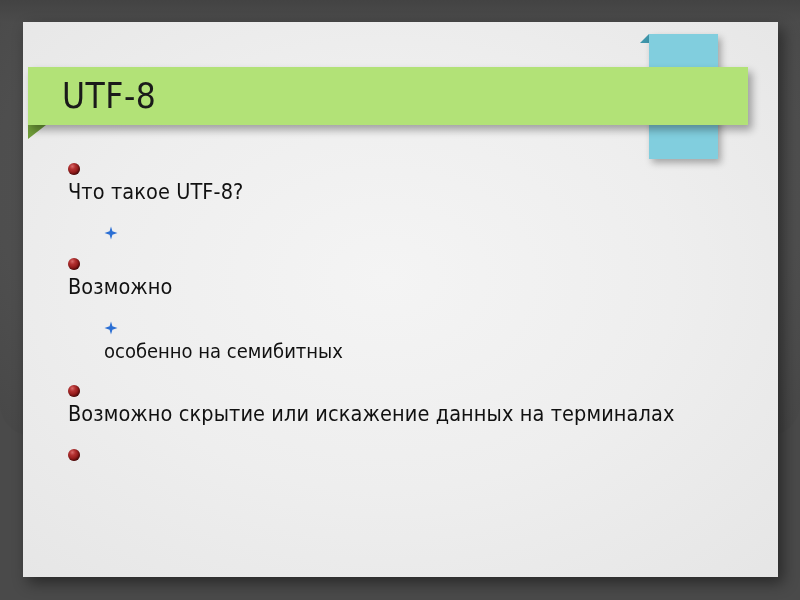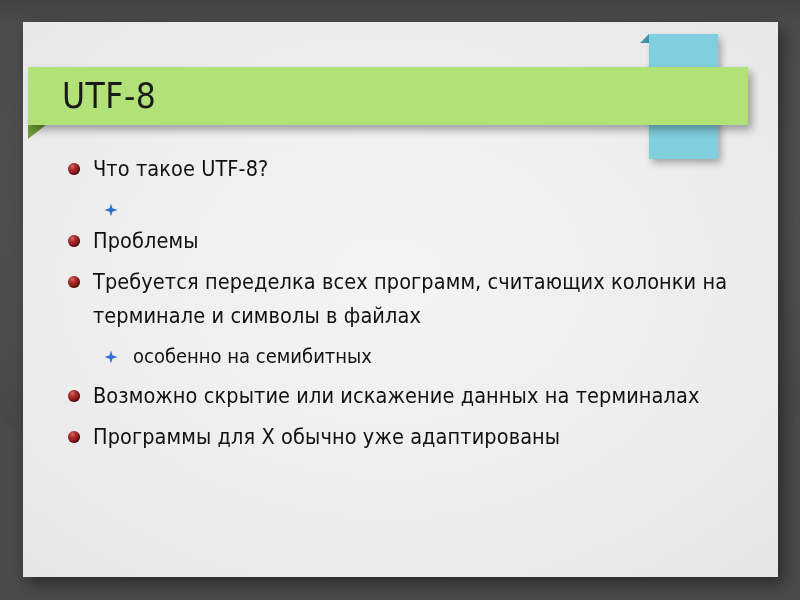--- a/index.html
+++ b/index.html
@@ -104,20 +104,21 @@
     left: 23px;
     top: 130px;
     width: 755px;
     z-index: 4;
   }
 
   .bullet-row {
     position: relative;
     display: flex;
     align-items: flex-start;
+    flex-direction: column;
   }
 
   
   .lvl1 {
     padding: 0 18px 0 22px;
     margin-bottom: 7px;
   }
   .dot {
     flex: 0 0 auto;
     width: 12px;
@@ -181,36 +182,31 @@
           <span class="dot"></span>
           <span class="txt">Что такое UTF-8?</span>
         </div>
         <div class="bullet-row lvl2">
           <span class="star"><svg viewBox="0 0 16 16" width="14" height="14" aria-hidden="true">
               <path fill="currentColor" d="M8 0.6 L9.6 6.1 L15.4 8 L9.6 9.9 L8 15.4 L6.4 9.9 L0.6 8 L6.4 6.1 Z"></path>
             </svg></span>
         </div>
         <div class="bullet-row lvl1">
           <span class="dot"></span>
-          <span class="txt">Проблемы</span>
-        </div>
-        <div class="bullet-row lvl1">
-          <span class="dot"></span>
-          <span class="txt">Требуется переделка всех программ, считающих колонки на терминале и символы в файлах</span>
+          <span class="txt">Возможно</span>
         </div>
         <div class="bullet-row lvl2">
           <span class="star"><svg viewBox="0 0 16 16" width="14" height="14" aria-hidden="true">
               <path fill="currentColor" d="M8 0.6 L9.6 6.1 L15.4 8 L9.6 9.9 L8 15.4 L6.4 9.9 L0.6 8 L6.4 6.1 Z"></path>
             </svg></span>
           <span class="txt">особенно на семибитных</span>
         </div>
         <div class="bullet-row lvl1">
           <span class="dot"></span>
           <span class="txt">Возможно скрытие или искажение данных на терминалах</span>
         </div>
         <div class="bullet-row lvl1">
           <span class="dot"></span>
-          <span class="txt">Программы для X обычно уже адаптированы</span>
         </div>
       </div>
 
   </div>
 </div>
 
 </body></html>

